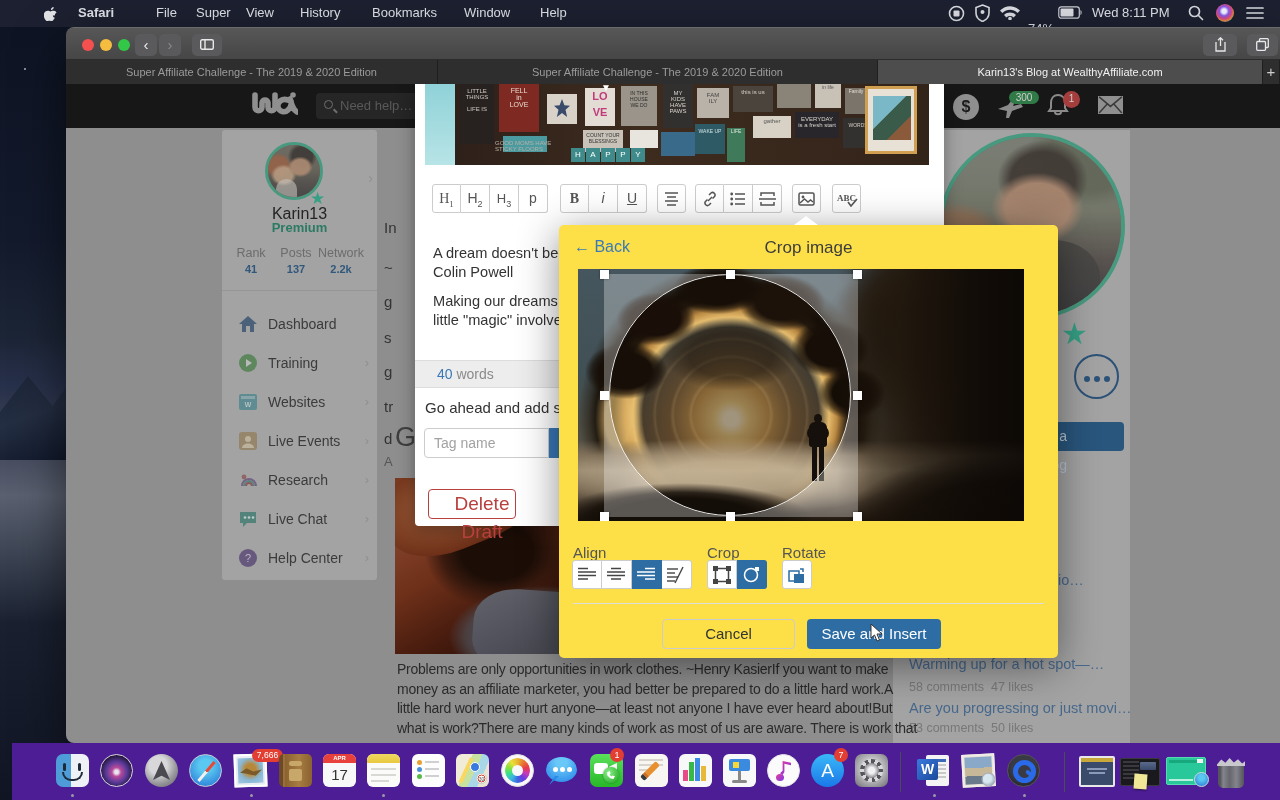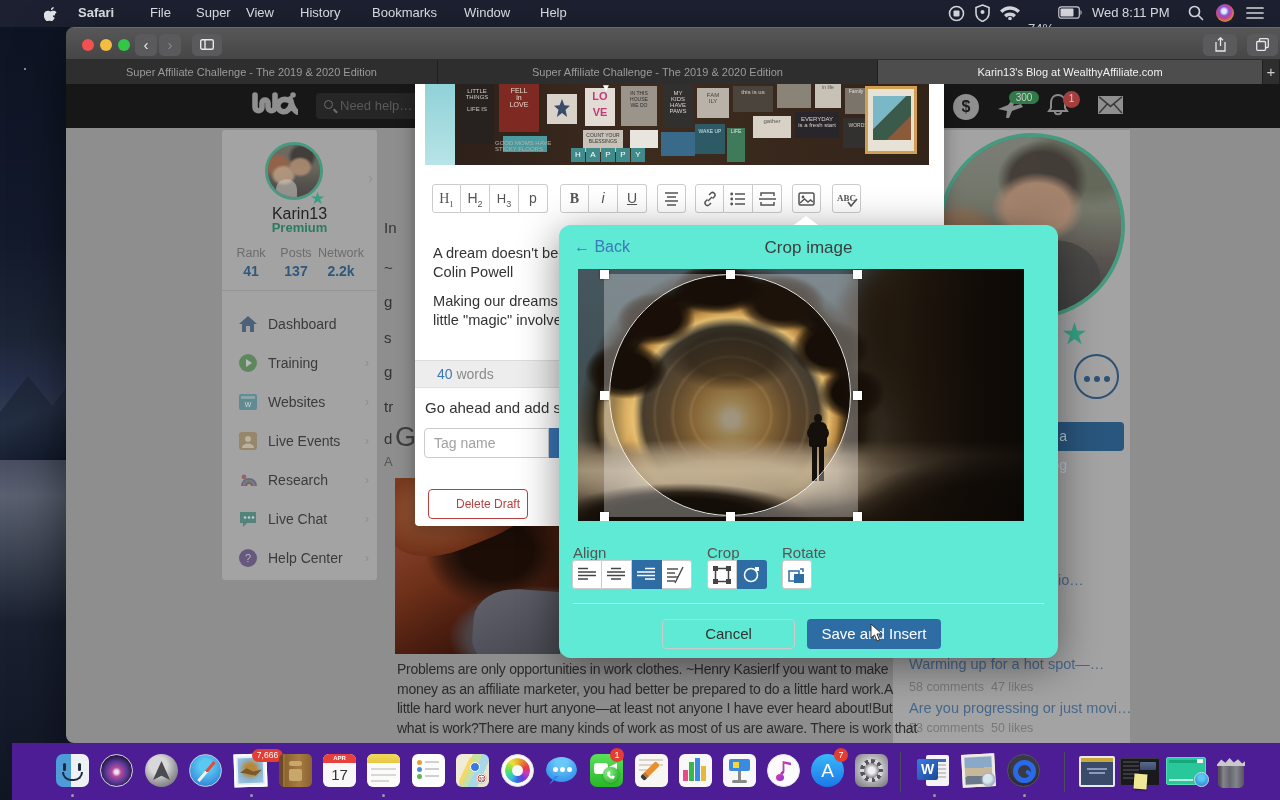--- a/index.html
+++ b/index.html
@@ -47,21 +47,21 @@
 
 
 #sidecard { position:absolute; left:156px; top:46px; width:155px; height:450px; background:#a3a3a3; border-radius:3px; }
 #sideav { position:absolute; left:43px; top:12px; width:58px; height:58px; border-radius:50%;
   border:3px solid #47997f; overflow:hidden; background:#7d7268; }
 #sidecard .star { position:absolute; left:88px; top:58px; font-size:17px; color:#35a084; }
 #sidecard .chev { position:absolute; right:4px; top:40px; color:#8f8f8f; font-size:14px; }
 #sidecard .name { position:absolute; top:75px; width:100%; text-align:center; font-size:16px; color:#242424; }
 #sidecard .prem { position:absolute; top:90px; width:100%; text-align:center; font-size:13px; font-weight:bold; color:#2b7a62; }
 .statc { position:absolute; top:116px; text-align:center; font-size:12.5px; color:#6c6c6c; }
-.statc b { display:block; font-size:14px; color:#30587c; margin-top:3px; }
+.statc b { display:block; font-size:11px; color:#30587c; margin-top:3px; }
 #sidemenu { position:absolute; left:0; top:160px; width:100%; padding-top:14px; border-top:1px solid #959595; }
 .mitem { position:relative; height:39px; }
 .mitem .ic { position:absolute; left:16px; top:9px; width:20px; height:20px; opacity:.82; filter:saturate(.65) brightness(.92); }
 .mitem .tx { position:absolute; left:46px; top:11px; font-size:14px; color:#3b3b3b; }
 .mitem .ch { position:absolute; right:8px; top:11px; color:#8f8f8f; font-size:13px; }
 
 
 #rightcard { position:absolute; left:827px; top:46px; width:237px; height:613px; background:#a3a3a3; }
 #bigav { position:absolute; left:873px; top:49px; width:186px; height:186px; border-radius:50%;
   border:4px solid #47997f; overflow:hidden; background:#6e7166; }
@@ -99,25 +99,25 @@
 .tbb.single { border-left:1px solid #ccc; border-radius:3px; }
 .tbb sub { font-size:9px; }
 #etext { position:absolute; left:18px; top:160px; width:500px; font-size:14.6px; line-height:19px; color:#333; }
 #wordbar { position:absolute; left:0; top:276px; width:529px; height:28px; background:#ededed;
   border-top:1px solid #ddd; border-bottom:1px solid #ddd; font-size:14px; color:#8a8a8a; line-height:27px; }
 #wordbar b { color:#3a78b8; font-weight:normal; }
 #tagline { position:absolute; left:10px; top:315px; font-size:15px; color:#333; }
 #taginput { position:absolute; left:9px; top:344px; width:125px; height:30px; border:1px solid #ccc; border-radius:4px 0 0 4px;
   background:#fff; font-size:14px; color:#a2a2a2; line-height:28px; padding-left:9px; }
 #tagbtn { position:absolute; left:134px; top:344px; width:80px; height:30px; background:#3a78b8; border-radius:0 4px 4px 0; }
-#deldraft { position:absolute; left:13px; top:405px; width:100px; height:30px; border:1px solid #b8403e; border-radius:4px;
-  color:#b8403e; font-size:12px; text-align:center; line-height:28px;padding-left:20px; }
-
-
-#modal { position:absolute; left:493px; top:141px; width:499px; height:433px; background:#5eead4; border-radius:12px;
+#deldraft { position:absolute; left:13px; top:405px; width:88px; height:30px; border:1px solid #b8403e; border-radius:4px;
+  color:#b8403e; font-size:19px; text-align:center; line-height:28px;padding-left:20px; }
+
+
+#modal { position:absolute; left:493px; top:141px; width:499px; height:433px; background:#fde047; border-radius:5px;
   box-shadow:0 8px 40px rgba(0,0,0,.45); }
 #modal .arrow { position:absolute; left:235px; top:-9px; width:0; height:0;
   border-left:12px solid transparent; border-right:12px solid transparent; border-bottom:9px solid #fff; }
 #mback { position:absolute; left:15px; top:13px; font-size:16px; color:#3a7ab8; }
 #mtitle { position:absolute; left:0; top:13px; width:100%; text-align:center; font-size:17px; color:#3d3d3d; }
 #cimg { position:absolute; left:19px; top:44px; width:446px; height:252px; overflow:hidden; background:#2a241c; }
 #scene { position:absolute; inset:0;
  background:
   linear-gradient(90deg, rgba(0,0,0,0) 0 58%, rgba(30,21,12,.42) 66%, rgba(24,17,10,.68) 76%, rgba(16,11,7,.85) 88%, rgba(12,8,5,.93) 100%),
   radial-gradient(ellipse 130px 38px at 105px 252px, #140e08 0 60%, rgba(20,14,8,.85) 75%, rgba(0,0,0,0) 100%),
@@ -177,21 +177,21 @@
   <div id="wall">
       <div class="ridge"></div>
       <div class="star"></div>
     </div>
 
   <div id="menubar">
     <svg style="position:absolute; left:44px; top:6px;" width="13" height="15" viewBox="0 0 13 15">
       <path fill="#e2e3e7" d="M10.8 7.9c0-2 1.7-3 1.8-3.1-1-1.4-2.5-1.6-3-1.6-1.3-.1-2.5.7-3.1.7-.6 0-1.6-.7-2.7-.7C2.4 3.2 1 4 .3 5.3c-1.2 2-0.3 5 .8 6.6.6.8 1.2 1.7 2.1 1.7.8 0 1.2-.5 2.2-.5s1.3.5 2.2.5c.9 0 1.5-.8 2.1-1.6.7-.9.9-1.8 1-1.9-.1 0-1.9-.7-1.9-2.2zM8.9 1.6c.5-.6.8-1.3.7-2.1-.7 0-1.5.5-2 1-.4.5-.8 1.3-.7 2 .8.1 1.5-.4 2-1z" transform="translate(0,1.6)"></path>
     </svg>
     <span class="l" style="left:78px;font-weight:bold;">Safari</span>
-    <span class="l" style="left:150px;">File</span>
+    <span class="l" style="left:156px;">File</span>
     <span class="l" style="left:196px;">Super</span>
     <span class="l" style="left:246px;">View</span>
     <span class="l" style="left:300px;">History</span>
     <span class="l" style="left:372px;">Bookmarks</span>
     <span class="l" style="left:464px;">Window</span>
     <span class="l" style="left:540px;">Help</span>
     <svg style="position:absolute; left:948px; top:5px;" width="17" height="17" viewBox="0 0 17 17">
       <circle cx="8.5" cy="8.5" r="7" fill="none" stroke="#dadce2" stroke-width="1.6"></circle>
       <rect x="5.5" y="5.5" width="6" height="6" rx="1" fill="#dadce2"></rect>
     </svg>

